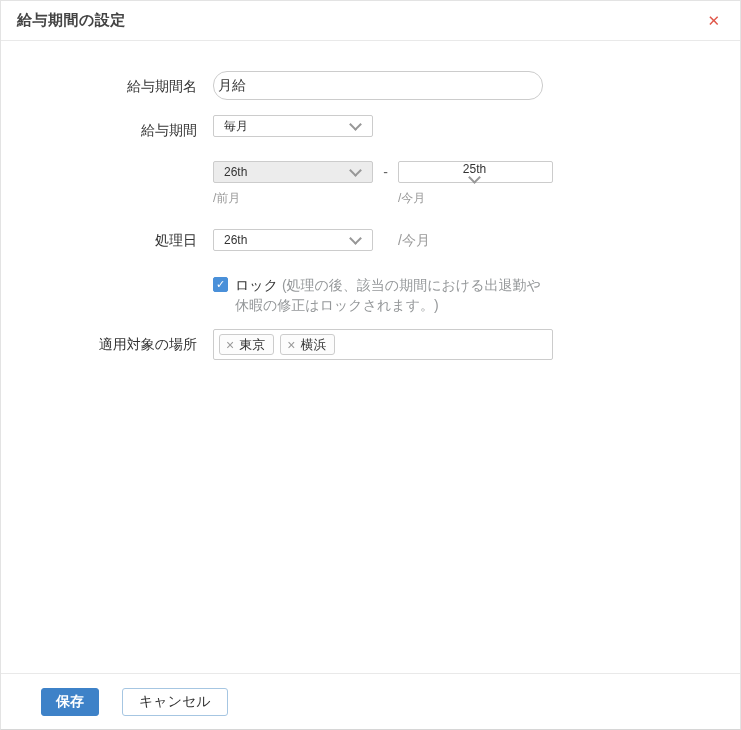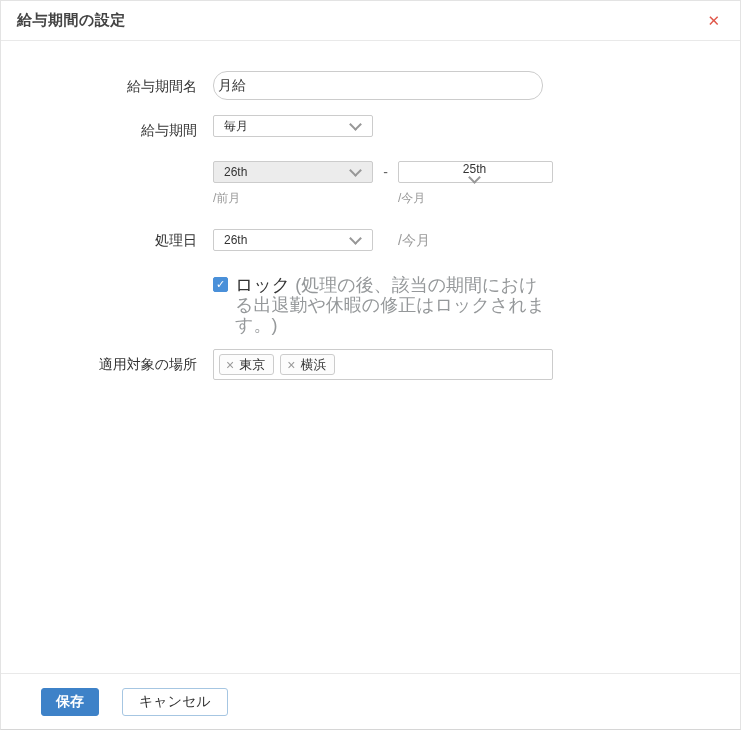--- a/index.html
+++ b/index.html
@@ -156,21 +156,21 @@
     color: #ffffff;
     font-size: 11px;
     line-height: 13px;
     text-align: center;
     margin-top: 2px;
     margin-right: 7px;
     cursor: pointer;
   }
   .lock-text {
     width: 318px;
-    font-size: 18px;
+    font-size: 14px;
     line-height: 20px;
   }
   .lock-label { color: #333333; cursor: pointer; }
   .lock-desc  { color: #95989a; }
 
   .tags-box {
     width: 340px;
     min-height: 30px;
     box-sizing: border-box;
     border: 1px solid #cccccc;

